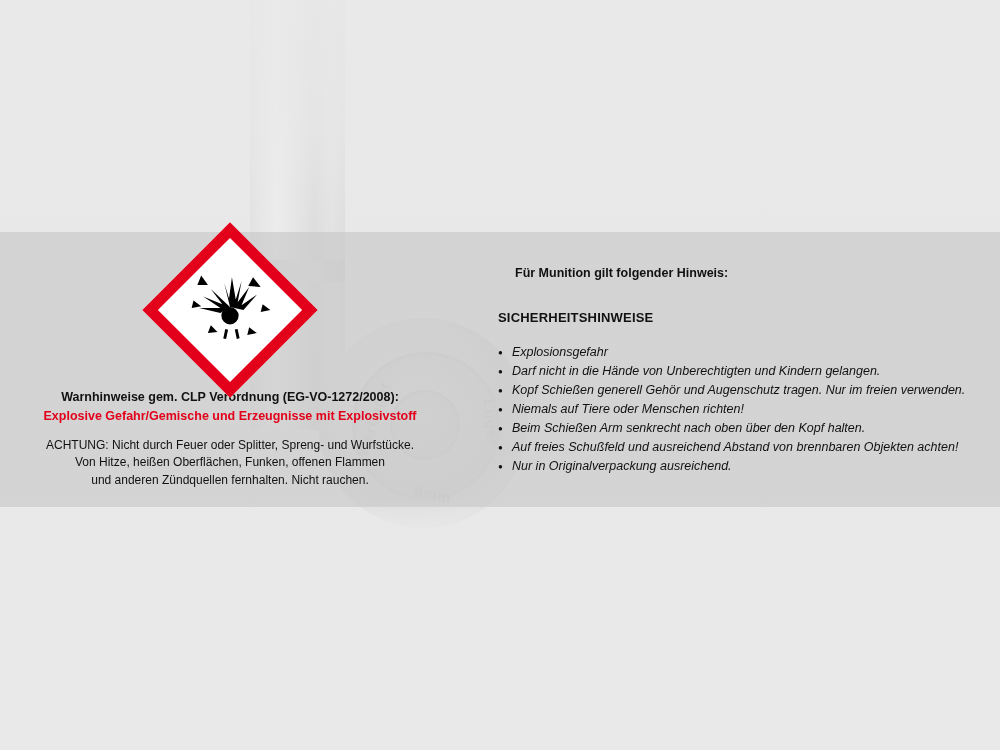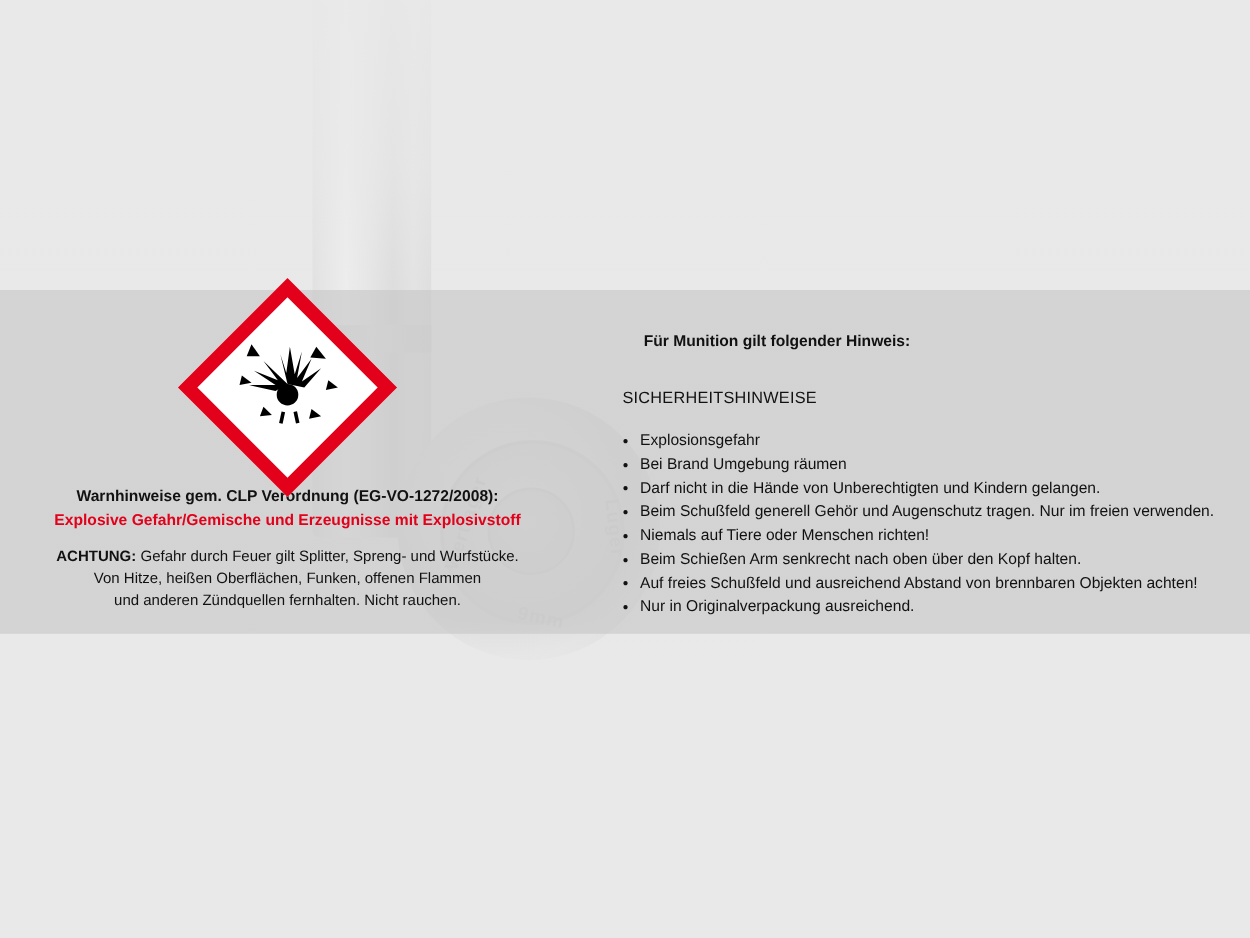--- a/index.html
+++ b/index.html
@@ -159,48 +159,49 @@
     font-size: 12.5px;
     font-weight: bold;
     color: #e2001a;
     margin-bottom: 14px;
   }
   .clp-body {
     font-size: 12px;
     line-height: 1.45;
     color: #111;
   }
-  .clp-body b { font-weight: bold; }
+  .clp-body b { font-weight: normal; }
 
   
   .right-col {
     position: absolute;
     left: 498px;
     top: 266px;
     width: 480px;
     color: #111;
   }
   .rc-head {
     font-size: 12.5px;
     font-weight: bold;
     margin-bottom: 30px;
     padding-left: 17px;
   }
   .rc-sub {
     font-size: 13px;
-    font-weight: normal;
+    font-weight: bold;
     letter-spacing: 0.2px;
     margin-bottom: 18px;
   }
   .rc-list {
     list-style: none;
     margin: 0;
     padding: 0;
     font-size: 12.5px;
     line-height: 1.52;
+    font-style: italic;
   }
   .rc-list li {
     position: relative;
     padding-left: 14px;
   }
   .rc-list li::before {
     content: "\25CF";
     position: absolute;
     left: 0;
     top: 0;
@@ -243,34 +244,33 @@
             <rect x="44" y="70" width="3" height="10" transform="rotate(12 45 75)"></rect>
             <rect x="56" y="70" width="3" height="10" transform="rotate(-12 57 75)"></rect>
           </g>
         </svg>
       </div>
     </div>
     <div class="clp-title">Warnhinweise gem. CLP Verordnung (EG-VO-1272/2008):</div>
     <div class="clp-sub">Explosive Gefahr/Gemische und Erzeugnisse mit Explosivstoff</div>
     <div class="clp-body">
       <span><b>ACHTUNG:</b>
-      <span>Gefahr durch Feuer gilt Splitter, Spreng- und Wurfstücke.</span></span><br>
+      <span>Nicht durch Feuer oder Splitter, Spreng- und Wurfstücke.</span></span><br>
       <span>Von Hitze, heißen Oberflächen, Funken, offenen Flammen</span><br>
       <span>und anderen Zündquellen fernhalten. Nicht rauchen.</span>
     </div>
   </div>
 
   <div class="right-col">
     <div class="rc-head">Für Munition gilt folgender Hinweis:</div>
     <div class="rc-sub">SICHERHEITSHINWEISE</div>
     <ul class="rc-list">
       <li>Explosionsgefahr</li>
-      <li>Bei Brand Umgebung räumen</li>
       <li>Darf nicht in die Hände von Unberechtigten und Kindern gelangen.</li>
-      <li>Beim Schußfeld generell Gehör und Augenschutz tragen. Nur im freien verwenden.</li>
+      <li>Kopf Schießen generell Gehör und Augenschutz tragen. Nur im freien verwenden.</li>
       <li>Niemals auf Tiere oder Menschen richten!</li>
       <li>Beim Schießen Arm senkrecht nach oben über den Kopf halten.</li>
       <li>Auf freies Schußfeld und ausreichend Abstand von brennbaren Objekten achten!</li>
       <li>Nur in Originalverpackung ausreichend.</li>
     </ul>
   </div>
 
 </div>
 
 </body></html>

